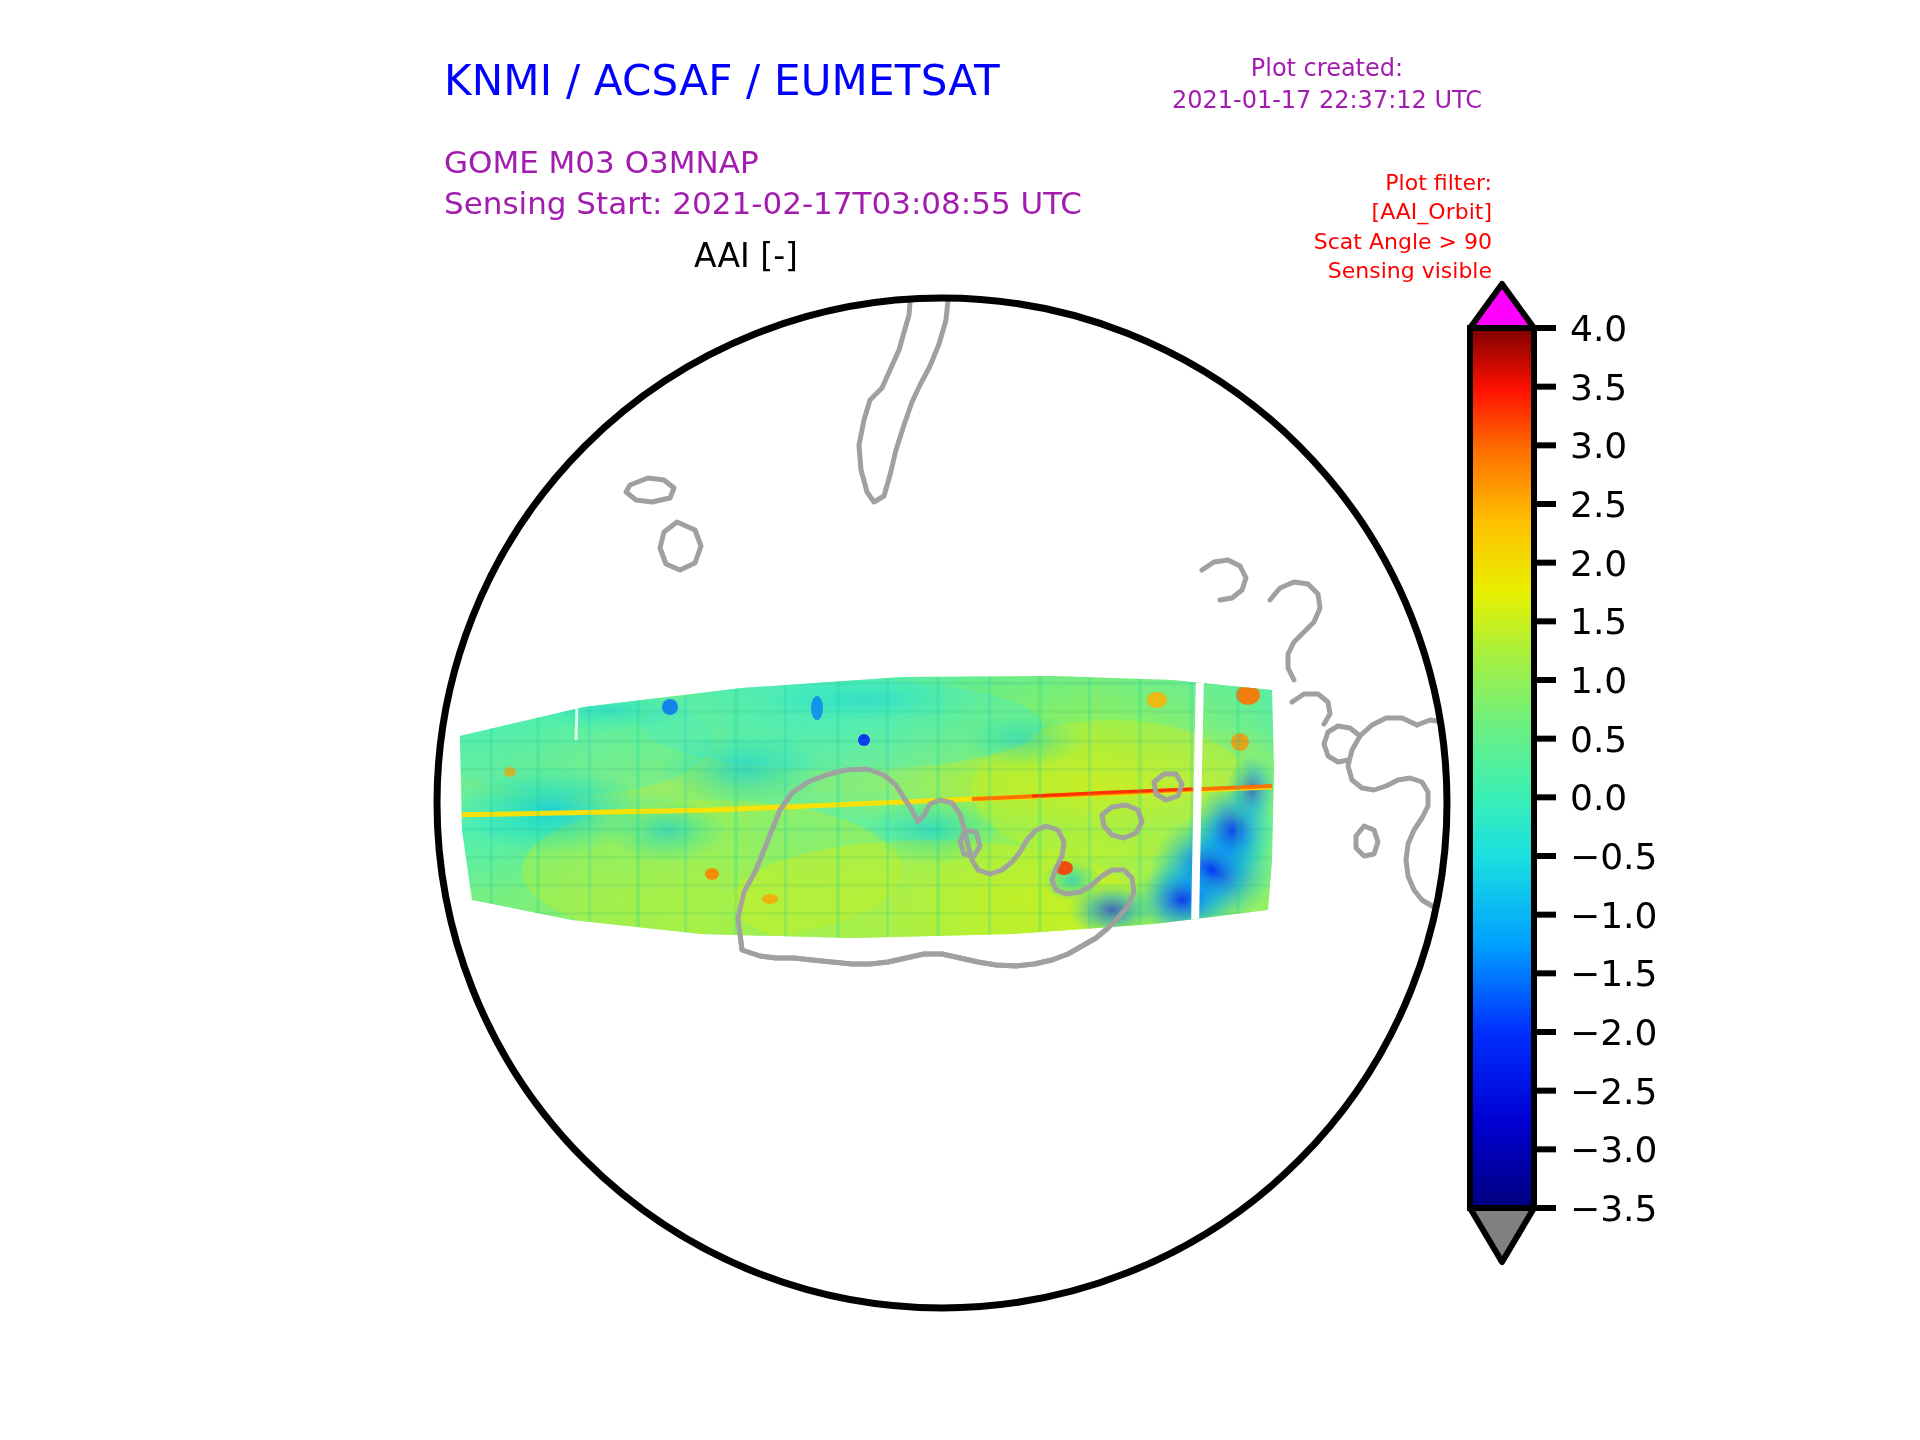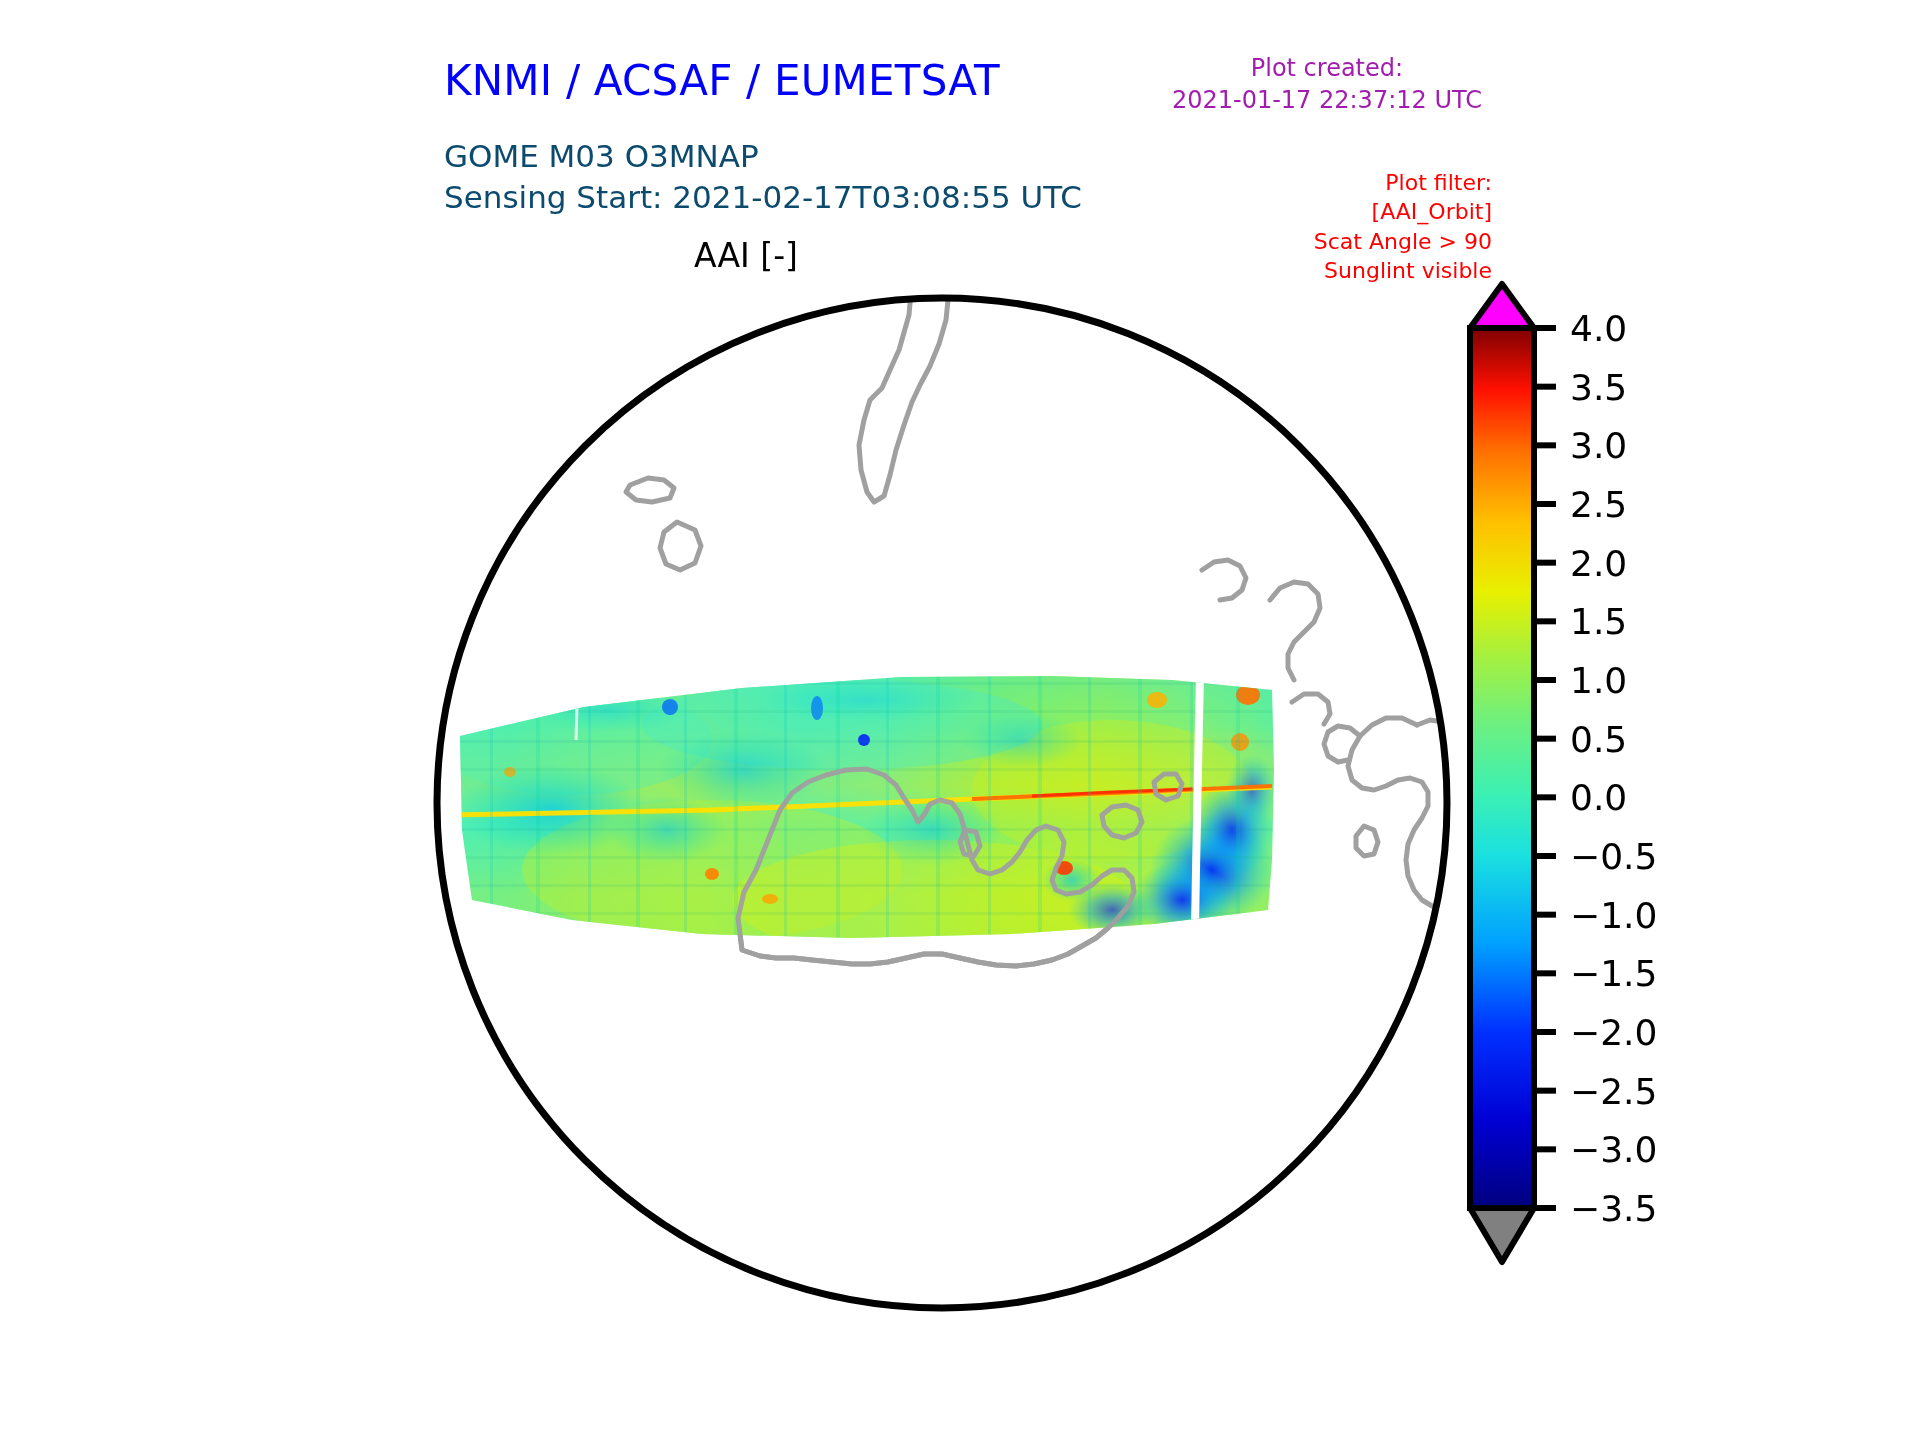--- a/index.html
+++ b/index.html
@@ -39,23 +39,23 @@
     top: 52px;
     text-align: center;
     font-size: 24px;
     color: #a21caf;
     line-height: 1.35;
     white-space: nowrap;
   }
   .dataset-block {
     position: absolute;
     left: 412px;
-    top: 136px;
+    top: 142px;
     font-size: 31px;
-    color: #0c4a6e;
+    color: #a21caf;
     line-height: 1.32;
     white-space: nowrap;
   }
   .var-title {
     position: absolute;
     left: 0;
     top: 236px;
     width: 1380px;
     text-align: center;
     font-size: 33px;
@@ -114,21 +114,21 @@
     <div>GOME M03 O3MNAP</div>
     <div>Sensing Start: 2021-02-17T03:08:55 UTC</div>
   </div>
 
   <div class="var-title">AAI [-]</div>
 
   <div class="filter-block">
     <div>Plot filter:</div>
     <div>[AAI_Orbit]</div>
     <div>Scat Angle &gt; 90</div>
-    <div>Sunglint visible</div>
+    <div>Sensing visible</div>
   </div>
 
   <div id="map-area">
     <svg id="map-svg" width="1060" height="1070" viewBox="0 0 1060 1070">
       <defs>
         <clipPath id="globeClip">
           <circle cx="530" cy="533" r="505"></circle>
         </clipPath>
 
         <linearGradient id="swathGrad" x1="0" y1="0" x2="1" y2="0">

